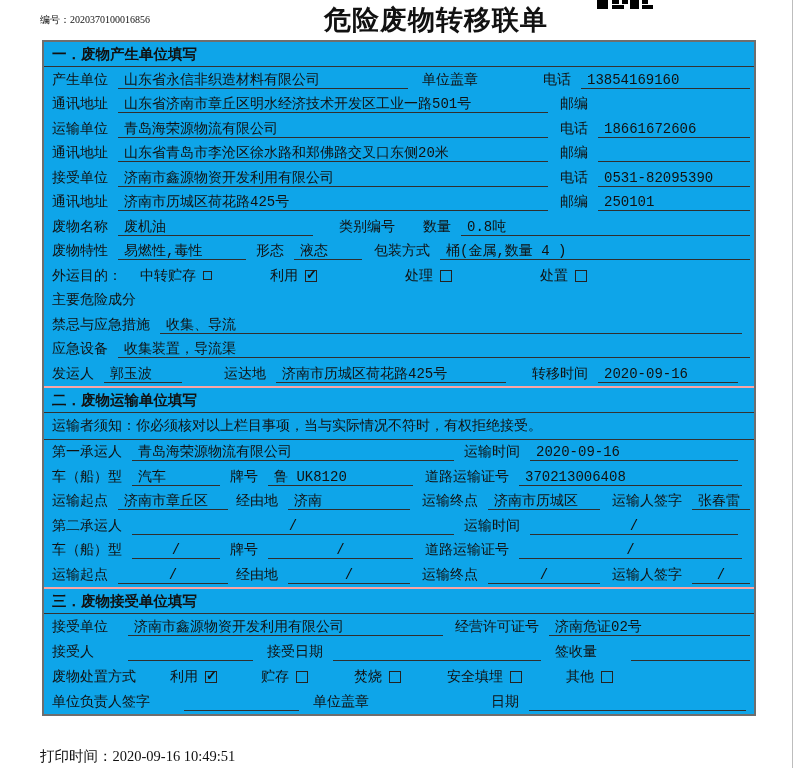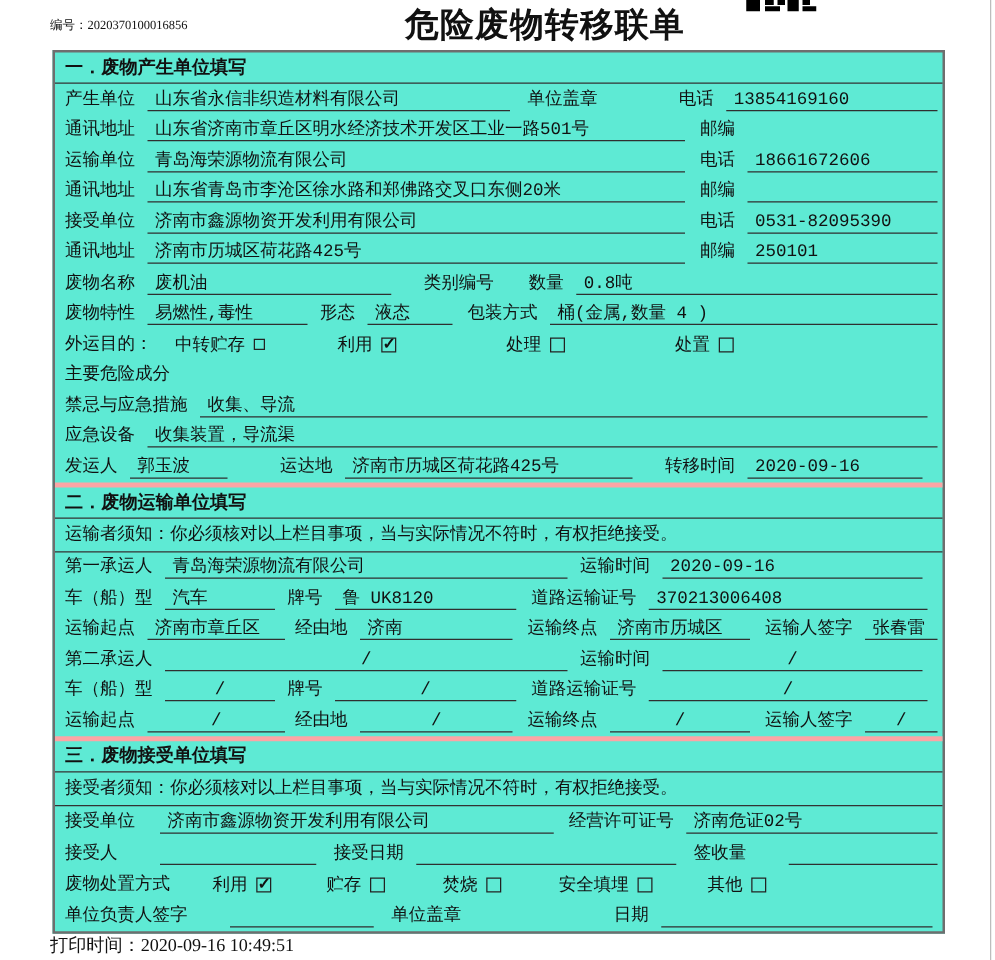--- a/index.html
+++ b/index.html
@@ -13,23 +13,23 @@
   .doc-no b{font-weight:normal}
   .main-title{
     position:absolute;left:324px;top:2px;font-size:27px;font-weight:bold;
     font-family:"Liberation Sans","DejaVu Sans",sans-serif;letter-spacing:1px;white-space:nowrap;
   }
   .qr{position:absolute;left:597px;top:0;width:58px;height:9px}
   .qr div{position:absolute;background:#000}
   
   .form{
     position:absolute;left:42px;top:40px;width:714px;box-sizing:border-box;
-    border:2px solid #6e6e6e;background:#5eead4;
-  }
-  .sec2,.sec3{border-top:4px solid #fca5a5}
+    border:2px solid #6e6e6e;background:#0ea5e9;
+  }
+  .sec2,.sec3{border-top:2px solid #fca5a5}
   .sec-hdr{
     height:24px;line-height:24px;padding:0 8px;border-bottom:1px solid #333;
     font-weight:bold;font-size:14.5px;font-family:"Liberation Sans","DejaVu Sans",sans-serif;
   }
   .notice{height:26px;line-height:26px;padding:0 8px;border-bottom:1px solid #333;white-space:nowrap}
   .row{
     display:flex;align-items:flex-end;height:24.5px;box-sizing:border-box;
     padding:0 4px 3px 8px;white-space:nowrap;
   }
   .sec3 .row{height:25px}
@@ -236,21 +236,20 @@
       <span class="val w122 c">/</span>
       <span class="lbl ml12">运输终点</span>
       <span class="val w112 c">/</span>
       <span class="lbl ml12">运输人签字</span>
       <span class="val fill c">/</span>
     </div>
   </div>
 
   <div class="sec3">
     <div class="sec-hdr">三．废物接受单位填写</div>
-    <div class="notice">接受者须知：你必须核对以上栏目事项，当与实际情况不符时，有权拒绝接受。</div>
 
     <div class="row">
       <span class="lbl">接受单位</span>
       <span class="val w315 ml10">济南市鑫源物资开发利用有限公司</span>
       <span class="lbl ml12">经营许可证号</span>
       <span class="val fill">济南危证02号</span>
     </div>
 
     <div class="row">
       <span class="lbl">接受人</span>

